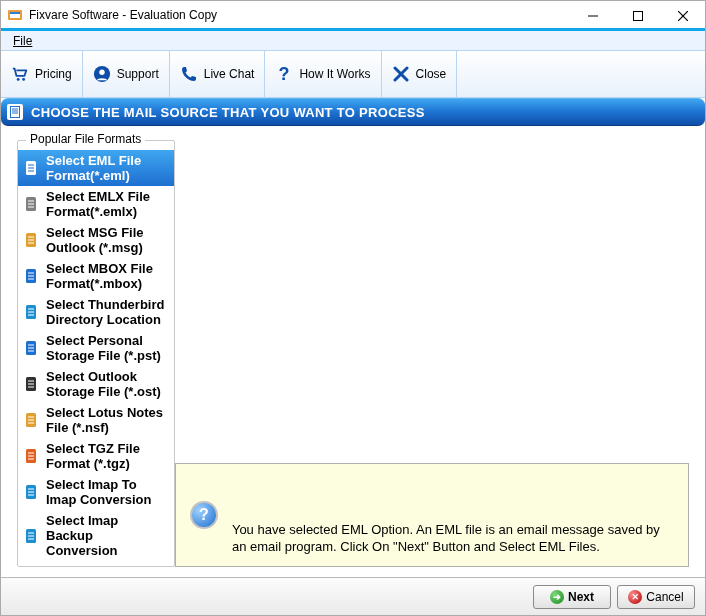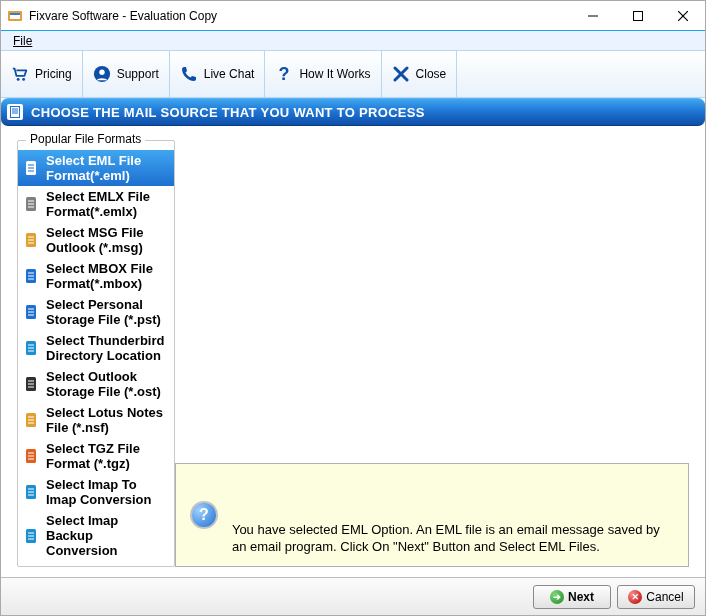--- a/index.html
+++ b/index.html
@@ -7,21 +7,21 @@
     margin: 0; padding: 0;
     width: 706px; height: 616px;
     font-family: "Segoe UI", Tahoma, Arial, sans-serif;
     font-size: 12px;
     background: #fff;
     overflow: hidden;
   }
   .window { width: 706px; height: 616px; border: 1px solid #aaa; background: #fff; display: flex; flex-direction: column; }
   .titlebar {
     height: 30px; background: #fff; display: flex; align-items: center;
-    border-bottom: 1px solid #0ea5e9; padding-left: 6px;
+    border-bottom: 3px solid #0ea5e9; padding-left: 6px;
   }
   .titlebar-icon { width: 16px; height: 16px; margin-right: 6px; }
   .titlebar-title { flex: 1; color: #000; font-size: 12px; }
   .titlebar-controls { display: flex; height: 100%; }
   .tb-btn { width: 45px; height: 30px; display: flex; align-items: center; justify-content: center; cursor: default; }
   .menubar { height: 20px; background: #eaf3ff; padding: 2px 8px; color: #000; border-bottom: 1px solid #b8d6f1; font-size: 12px; display: flex; align-items: center;}
   .menu-item { padding: 0 4px; cursor: default; text-decoration: underline; }
   .toolbar {
     height: 47px; background: linear-gradient(to bottom, #ffffff, #e8f1fb);
     border-bottom: 1px solid #b8d6f1; display: flex; align-items: stretch;
@@ -247,38 +247,38 @@
                 <line x1="4" y1="5" x2="10" y2="5" stroke="#ffffff" stroke-width="1"></line>
                 <line x1="4" y1="8" x2="10" y2="8" stroke="#ffffff" stroke-width="1"></line>
                 <line x1="4" y1="11" x2="10" y2="11" stroke="#ffffff" stroke-width="1"></line>
               </svg>
             </span>
             <span>Select MBOX File Format(*.mbox)</span>
           </div>
           <div class="format-item">
             <span class="fi-icon">
               <svg width="16" height="16" viewBox="0 0 16 16">
+                <rect x="2" y="1" width="10" height="14" rx="1.5" fill="#1d8fd0"></rect>
+                <line x1="4" y1="5" x2="10" y2="5" stroke="#ffffff" stroke-width="1"></line>
+                <line x1="4" y1="8" x2="10" y2="8" stroke="#ffffff" stroke-width="1"></line>
+                <line x1="4" y1="11" x2="10" y2="11" stroke="#ffffff" stroke-width="1"></line>
+              </svg>
+            </span>
+            <span>Select Thunderbird Directory Location</span>
+          </div>
+          <div class="format-item">
+            <span class="fi-icon">
+              <svg width="16" height="16" viewBox="0 0 16 16">
                 <rect x="2" y="1" width="10" height="14" rx="1.5" fill="#1d6fd0"></rect>
                 <line x1="4" y1="5" x2="10" y2="5" stroke="#ffffff" stroke-width="1"></line>
                 <line x1="4" y1="8" x2="10" y2="8" stroke="#ffffff" stroke-width="1"></line>
                 <line x1="4" y1="11" x2="10" y2="11" stroke="#ffffff" stroke-width="1"></line>
               </svg>
             </span>
             <span>Select Personal Storage File (*.pst)</span>
-          </div>
-          <div class="format-item">
-            <span class="fi-icon">
-              <svg width="16" height="16" viewBox="0 0 16 16">
-                <rect x="2" y="1" width="10" height="14" rx="1.5" fill="#1d8fd0"></rect>
-                <line x1="4" y1="5" x2="10" y2="5" stroke="#ffffff" stroke-width="1"></line>
-                <line x1="4" y1="8" x2="10" y2="8" stroke="#ffffff" stroke-width="1"></line>
-                <line x1="4" y1="11" x2="10" y2="11" stroke="#ffffff" stroke-width="1"></line>
-              </svg>
-            </span>
-            <span>Select Thunderbird Directory Location</span>
           </div>
           <div class="format-item">
             <span class="fi-icon">
               <svg width="16" height="16" viewBox="0 0 16 16">
                 <rect x="2" y="1" width="10" height="14" rx="1.5" fill="#303030"></rect>
                 <line x1="4" y1="5" x2="10" y2="5" stroke="#ffffff" stroke-width="1"></line>
                 <line x1="4" y1="8" x2="10" y2="8" stroke="#ffffff" stroke-width="1"></line>
                 <line x1="4" y1="11" x2="10" y2="11" stroke="#ffffff" stroke-width="1"></line>
               </svg>
             </span>

